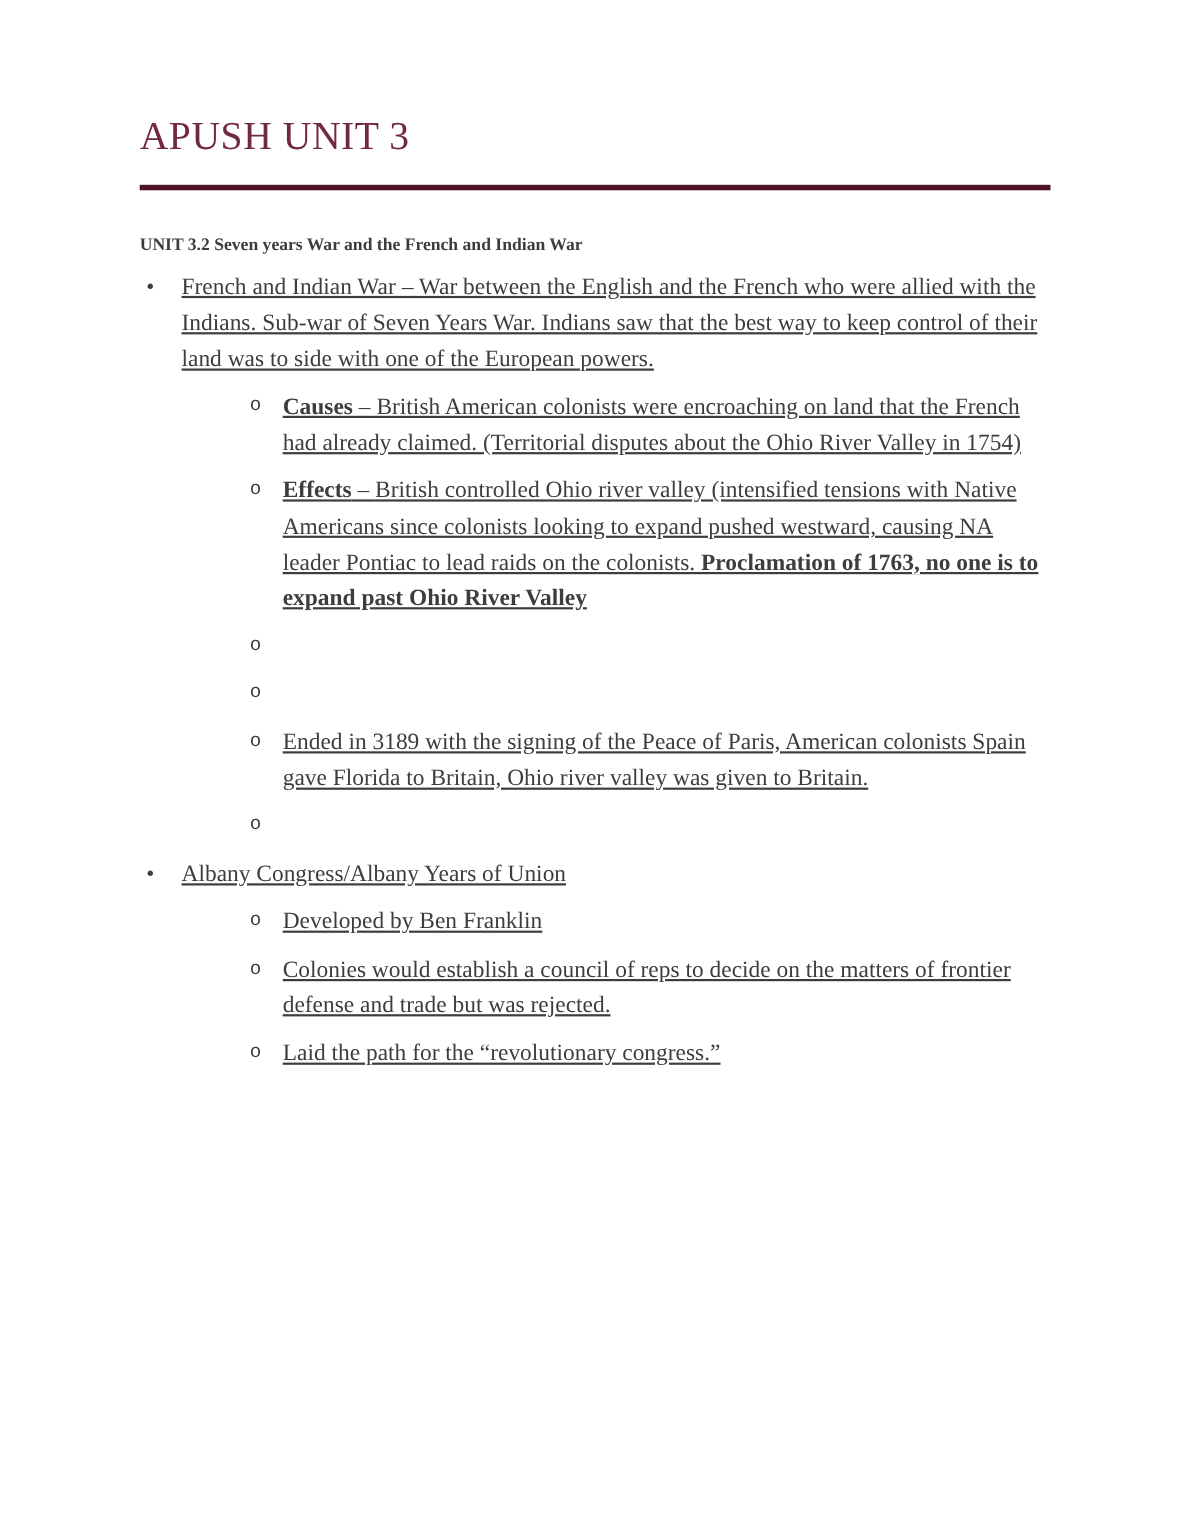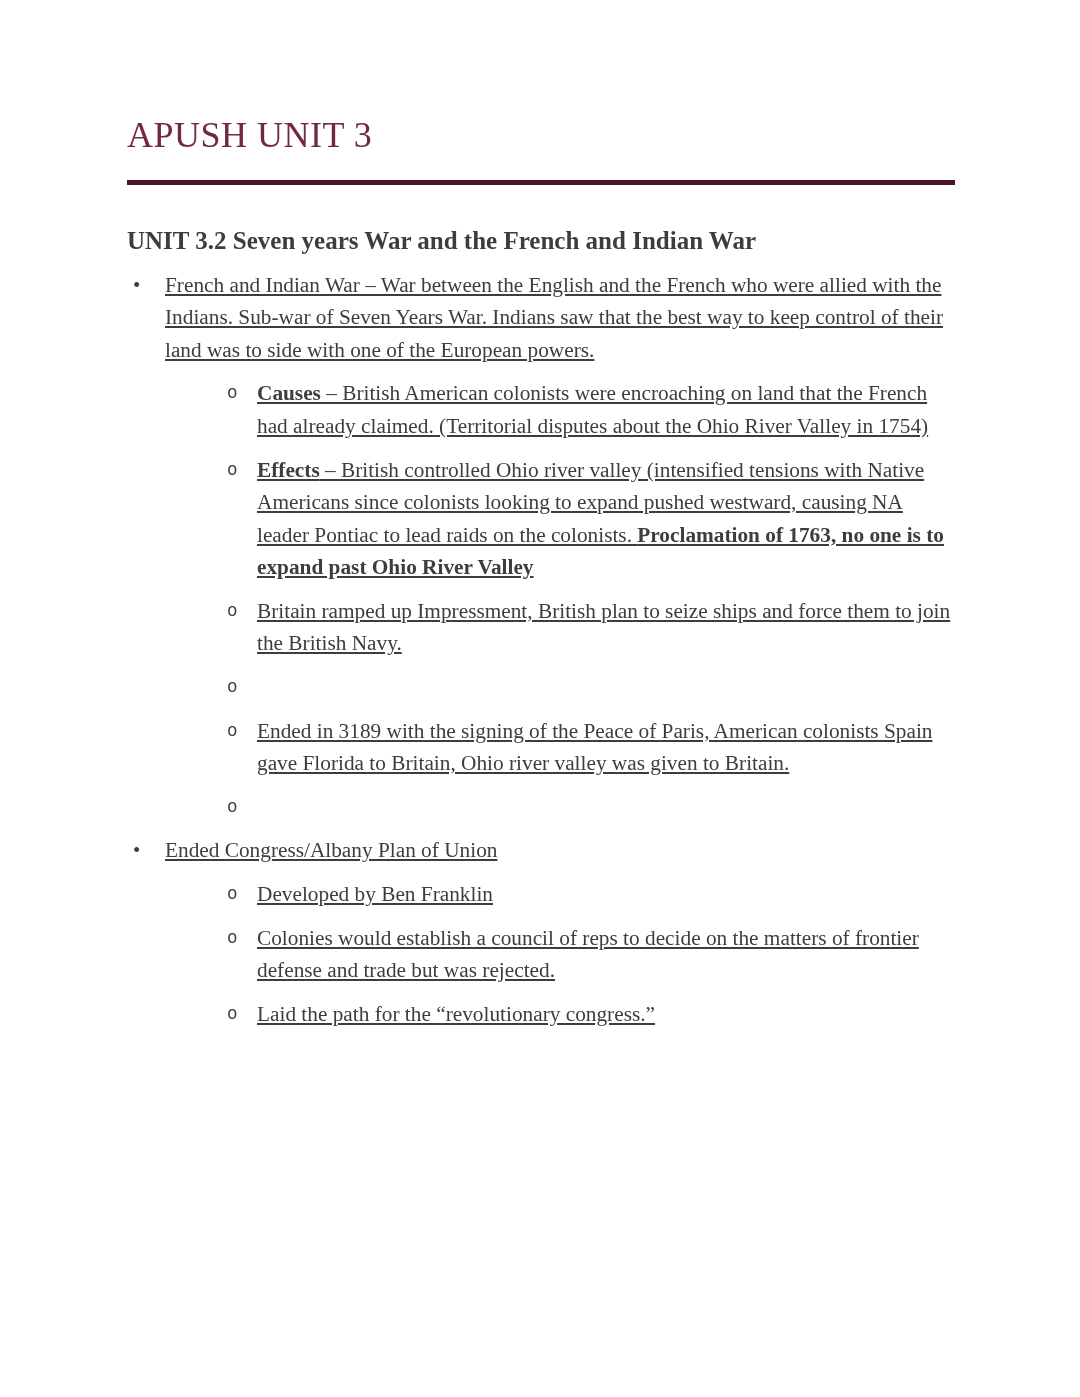--- a/index.html
+++ b/index.html
@@ -8,21 +8,21 @@
     --text-color:#3d3d3d;
     --page-bg:#ffffff;
   }
   html,body{margin:0;padding:0;background:#ffffff;}
   .page{
     position:relative;
     width:1080px;
     height:1037px;
     background:var(--page-bg);
     box-sizing:border-box;
-    padding:12px 125px 0 127px;
+    padding:0 125px 0 127px;
     overflow:hidden;
     font-family:"Liberation Serif", serif;
     color:var(--text-color);
   }
   .title{
     margin:0;
     padding-top:100px;
     font-size:36px;
     font-weight:400;
     line-height:1.3;
@@ -31,21 +31,21 @@
   }
   .title-rule{
     border:none;
     margin:21px 0 0 0;
     height:5px;
     width:100%;
     background:var(--rule-color);
   }
   .heading{
     margin:39px 0 0 0;
-    font-size:25px;
+    font-size:16px;
     font-weight:700;
     line-height:1.35;
     color:var(--text-color);
   }
   .list{
     margin-top:2px;
   }
   .li{
     display:flex;
     align-items:flex-start;
@@ -85,35 +85,34 @@
       <div class="li l2">
         <span class="marker">o</span>
         <div class="li-text"><span class="b">Causes</span><span> – British American colonists were encroaching on land that the French had already claimed. (Territorial disputes about the Ohio River Valley in 1754)</span></div>
       </div>
       <div class="li l2">
         <span class="marker">o</span>
         <div class="li-text"><span class="b">Effects</span><span> – British controlled Ohio river valley (intensified tensions with Native Americans since colonists looking to expand pushed westward, causing NA leader Pontiac to lead raids on the colonists. </span><span class="b">Proclamation of 1763, no one is to expand past Ohio River Valley</span></div>
       </div>
       <div class="li l2">
         <span class="marker">o</span>
-        <div class="li-text"><span>Britain ramped up Impressment, British plan to seize ships and force them to join the British Navy.</span></div>
       </div>
       <div class="li l2">
         <span class="marker">o</span>
       </div>
       <div class="li l2">
         <span class="marker">o</span>
         <div class="li-text"><span>Ended in 3189 with the signing of the Peace of Paris, American colonists Spain gave Florida to Britain, Ohio river valley was given to Britain.</span></div>
       </div>
       <div class="li l2">
         <span class="marker">o</span>
       </div>
       <div class="li l1">
         <span class="marker">•</span>
-        <div class="li-text"><span>Ended Congress/Albany Plan of Union</span></div>
+        <div class="li-text"><span>Albany Congress/Albany Years of Union</span></div>
       </div>
       <div class="li l2">
         <span class="marker">o</span>
         <div class="li-text"><span>Developed by Ben Franklin</span></div>
       </div>
       <div class="li l2">
         <span class="marker">o</span>
         <div class="li-text"><span>Colonies would establish a council of reps to decide on the matters of frontier defense and trade but was rejected.</span></div>
       </div>
       <div class="li l2">

